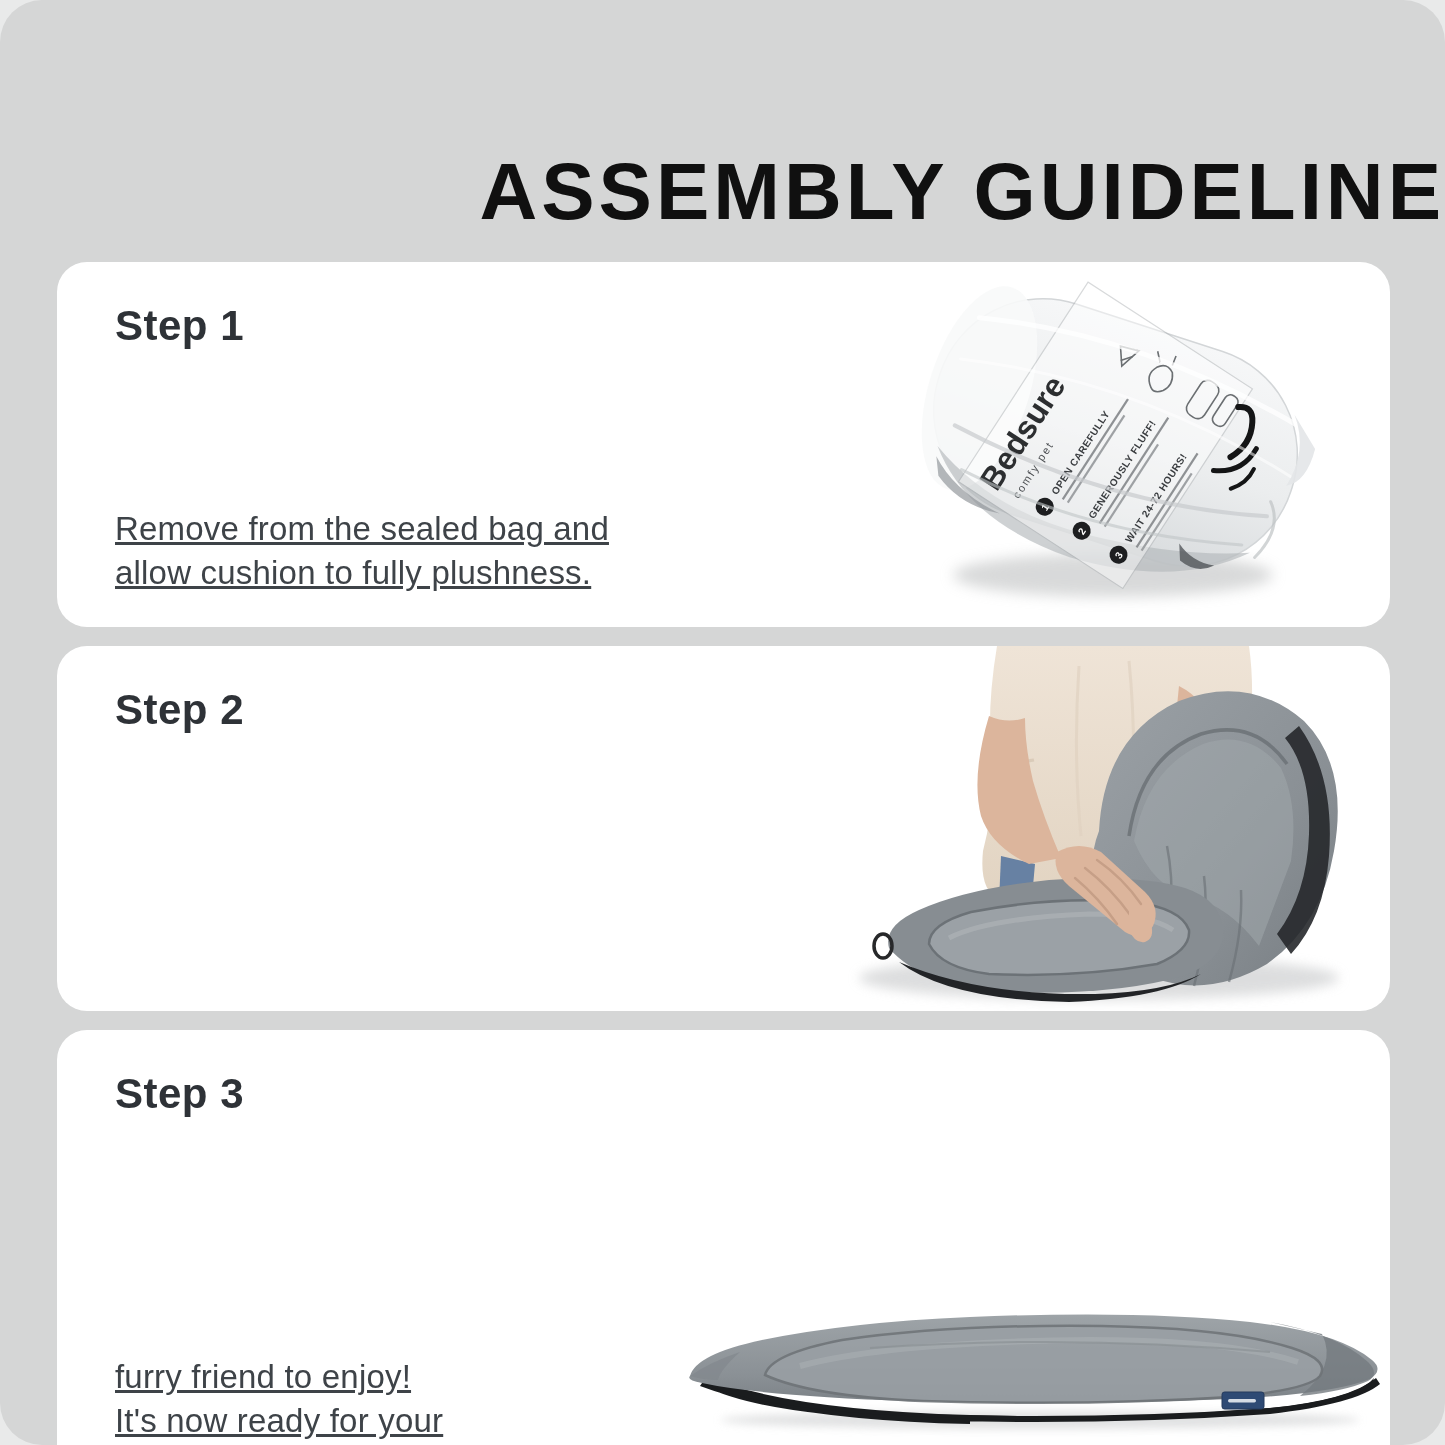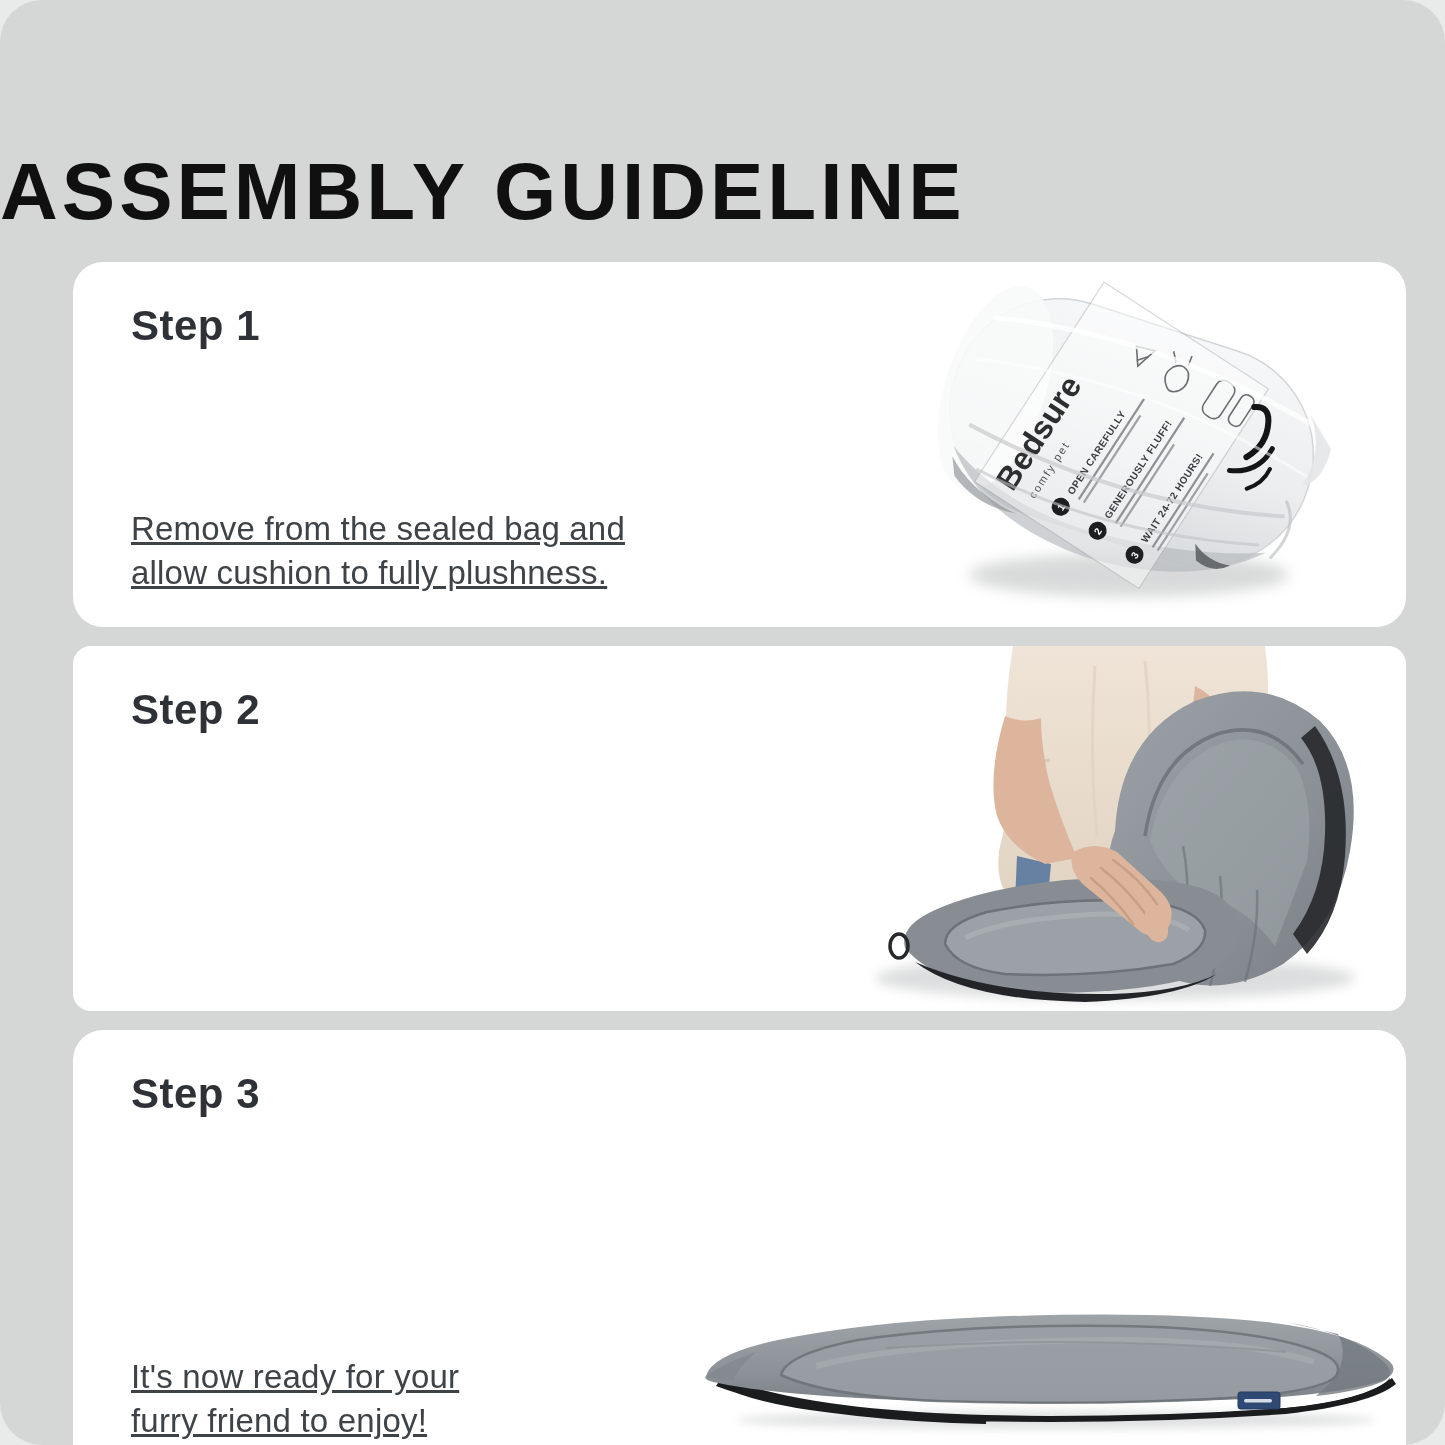--- a/index.html
+++ b/index.html
@@ -1,23 +1,23 @@
 <!DOCTYPE html>
 <html><head>
 <meta charset="utf-8">
 <style>
   html,body{margin:0;padding:0;background:#e9eaea;}
   .stage{position:relative;width:1445px;height:1445px;overflow:hidden;
          font-family:"Liberation Sans",sans-serif;background:#e9eaea;}
   .bg-round{position:absolute;inset:0;background:#d5d6d6;border-radius:42px;}
-  .page-title{position:absolute;left:0;right:0;top:92px;text-align:left;
+  .page-title{position:absolute;left:0;right:0;top:92px;text-align:right;
               font-size:80px;font-weight:700;letter-spacing:4px;color:#101010;white-space:nowrap;}
-  .card{position:absolute;left:57px;width:1333px;background:#ffffff;border-radius:30px;overflow:hidden;margin-left:16px;}
+  .card{position:absolute;left:57px;width:1333px;background:#ffffff;border-radius:30px;overflow:hidden;}
   .card1{top:262px;height:365px;}
-  .card2{top:646px;height:365px;border-radius:18px;}
+  .card2{top:646px;height:365px;}
   .card3{top:1030px;height:455px;}
   .step-heading{position:absolute;left:58px;top:40px;font-size:42px;font-weight:700;
                 color:#2e3237;letter-spacing:.5px;}
   .step-body{position:absolute;left:58px;font-size:33px;font-weight:400;color:#3e4348;
              line-height:44px;letter-spacing:.2px;text-decoration:underline;}
   .body1{bottom:32px;}
   .body2{bottom:32px;}
   .body3{bottom:42px;}
   .photo{position:absolute;}
   .photo1{right:42px;top:8px;width:470px;height:348px;}
@@ -182,22 +182,22 @@
           </g>
           <path d="M300,252 q18,10 22,26 q4,14 -6,18 q-10,2 -16,-12 z" fill="#dcb59c"></path>
         </g>
       </svg>
     </div>
   </section>
 
   <section class="card card3">
     <div class="step-heading">Step 3</div>
     <div class="step-body body3">
+      <div>furry friend to enjoy!</div>
       <div>It's now ready for your</div>
-      <div>furry friend to enjoy!</div>
     </div>
     <div class="photo photo3">
       <svg width="720" height="185" viewBox="0 0 720 185">
         <defs>
           <linearGradient id="matG" x1="0" y1="0" x2="0" y2="1">
             <stop offset="0" stop-color="#9ea4a8"></stop>
             <stop offset="0.7" stop-color="#8a9095"></stop>
             <stop offset="1" stop-color="#7b8186"></stop>
           </linearGradient>
           <filter id="blur3" x="-40%" y="-40%" width="180%" height="180%">

